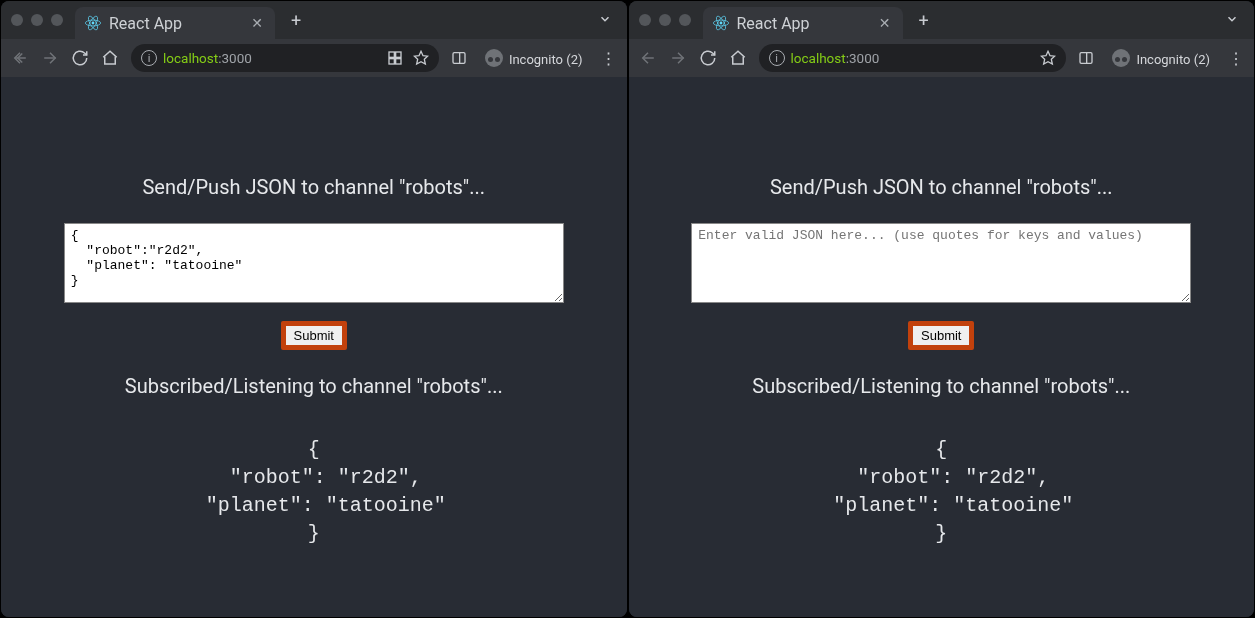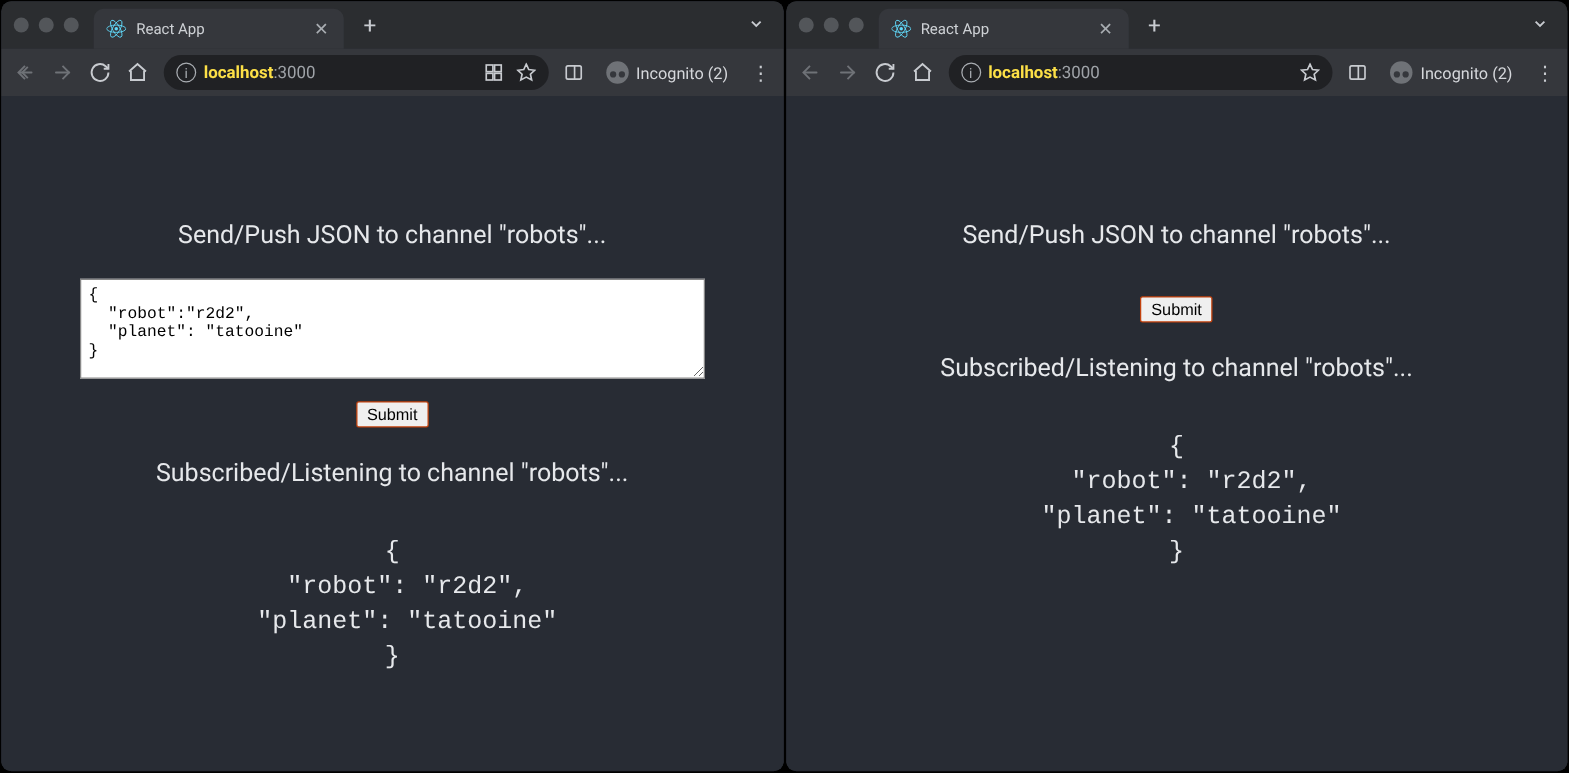--- a/index.html
+++ b/index.html
@@ -48,21 +48,21 @@
       border-radius: 8px 8px 0 0;
       padding: 0 10px;
       gap: 8px;
       margin-top: 6px;
       min-width: 200px;
       position: relative;
     }
     .react-icon { width: 16px; height: 16px; flex-shrink: 0; }
     .tab-title {
       color: #ced1d5;
-      font-size: 12px;
+      font-size: 16px;
       flex: 1;
       white-space: nowrap;
     }
     .tab-close {
       color: #a9adb2;
       font-size: 14px;
       width: 16px; height: 16px;
       display: flex;
       align-items: center;
       justify-content: center;
@@ -122,21 +122,21 @@
       align-items: center;
       justify-content: center;
       flex-shrink: 0;
     }
     .url {
       color: #9fa3a8;
       font-size: 13.5px;
       white-space: nowrap;
       overflow: hidden;
     }
-    .url .host { color: #fde047; font-weight: 700; }
+    .url .host { color: #84cc16; font-weight: 400; }
     .addr-actions {
       display: flex;
       align-items: center;
       gap: 10px;
       margin-left: auto;
     }
     .addr-icon {
       color: #c8cbd0;
       display: flex;
       cursor: pointer;
@@ -202,21 +202,21 @@
       padding: 4px 6px;
       border: 1px solid #888;
       resize: both;
       text-align: left;
       overflow: auto;
     }
     .submit-btn {
       margin-top: 14px;
       background: #efefef;
       color: #000;
-      border: 1px solid #c2410c;
+      border: 5px solid #c2410c;
       border-radius: 2px;
       font-size: 13px;
       padding: 2px 8px;
       cursor: pointer;
     }
     .json-output {
       margin-top: 38px;
       font-family: "Courier New", Courier, monospace;
       font-size: 20px;
       line-height: 1.4;
@@ -415,20 +415,21 @@
     <div class="incognito-chip">
       <span class="incognito-icon"></span>
       <span>Incognito (2)</span>
     </div>
     <span class="kebab">⋮</span>
   </div>
 
   <div class="content">
     <div class="inner">
       <div class="section-title">Send/Push JSON to channel "robots"...</div>
+      <textarea class="json-input" placeholder="Enter valid JSON here... (use quotes for keys and values)" style=""></textarea>
       <div>
         <button class="submit-btn">Submit</button>
       </div>
       <div class="section-title" style="margin-top:24px">Subscribed/Listening to channel "robots"...</div>
       <div class="json-output">{
   "robot": "r2d2",
   "planet": "tatooine"
 }</div>
     </div>
   </div>

